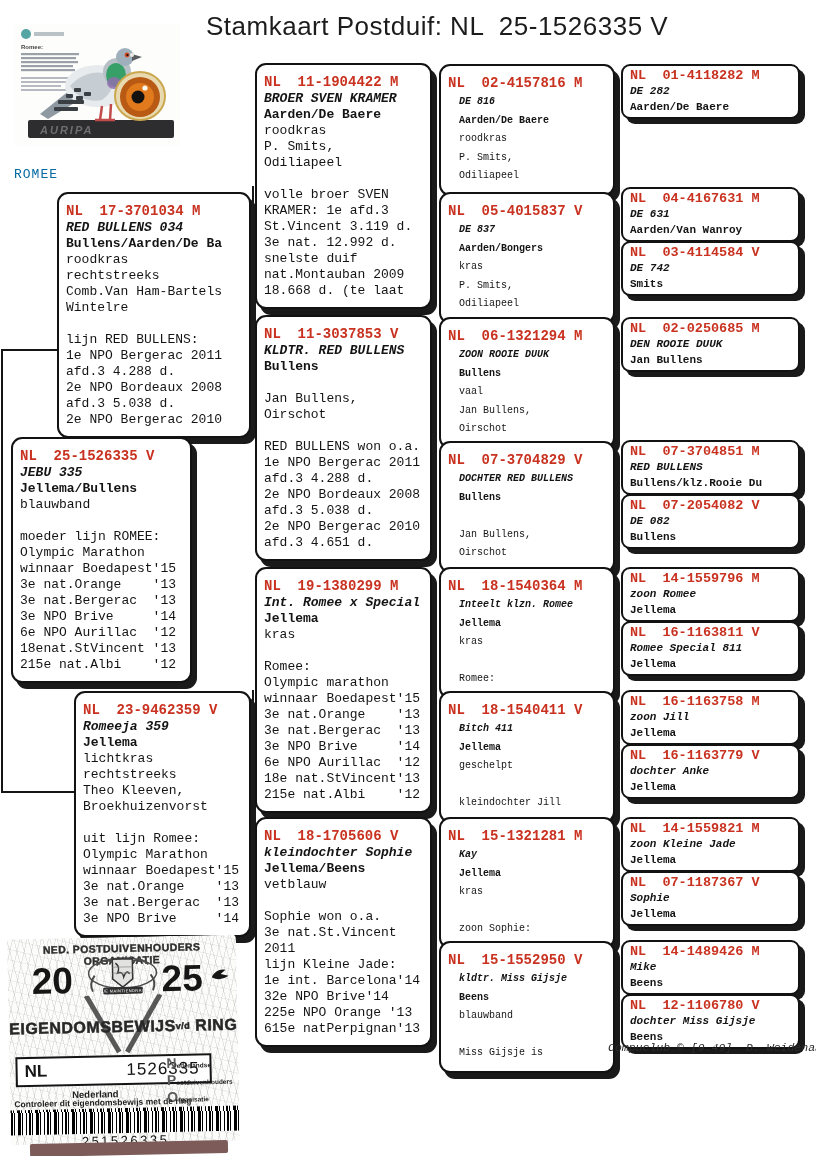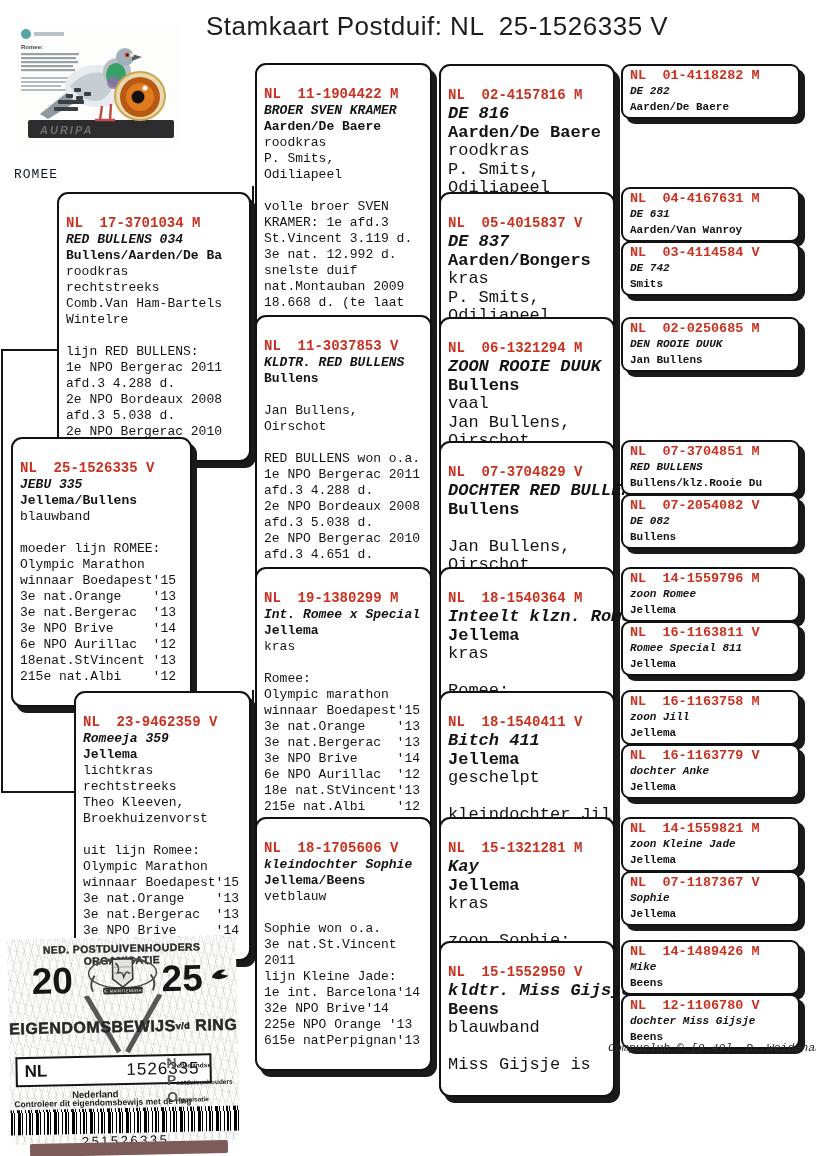--- a/index.html
+++ b/index.html
@@ -7,35 +7,35 @@
   body { width:816px; height:1156px; position:relative; font-family:"Liberation Sans",sans-serif; color:#111; }
   .page { position:absolute; inset:0; overflow:hidden; background:#fff; }
 
   .title { position:absolute; left:206px; top:11px; font-size:26px; letter-spacing:0.5px; color:#1c1c1c; white-space:pre; }
 
   
   .cl { position:absolute; background:#151515; }
 
   
   .pbox { position:absolute; background:#fff; border:2px solid #121212; border-radius:11px;
-          box-shadow:5px 6px 0 #1a1a1a; padding:20px 7px;
+          box-shadow:5px 6px 0 #1a1a1a; padding:8px 7px;
           font-family:"Liberation Mono","DejaVu Sans Mono",monospace; color:#141414; }
   .ring  { color:#c93220; font-weight:bold; font-size:14px; line-height:18px; white-space:pre; }
   .pname { font-weight:bold; font-style:italic; font-size:13px; line-height:16.5px; white-space:pre; }
   .owner { font-weight:bold; font-size:13px; line-height:16.5px; white-space:pre; }
   .pbody { font-size:13px; line-height:16.5px; white-space:pre; }
   .ga .pname,.ga .owner,.ga .pbody, .gb .pname,.gb .owner,.gb .pbody { line-height:16px; }
-  .gc .pname,.gc .owner,.gc .pbody { line-height:18.5px; font-size:17px; }
+  .gc .pname,.gc .owner,.gc .pbody { line-height:18.5px; font-size:10px;margin-left:11px; }
   .gc .ring { line-height:19px; }
   .gd .ring { font-size:13.5px; line-height:16px; }
   .gd .pname,.gd .owner { font-size:11px; line-height:15.5px; }
   .gd { border-radius:9px; padding:2px 7px; box-shadow:5px 5px 0 #1a1a1a; }
 
   .romee-label { position:absolute; left:14px; top:167px; font-family:"Liberation Mono","DejaVu Sans Mono",monospace;
-                 font-size:13px; letter-spacing:1px; color:#0f172a; }
+                 font-size:13px; letter-spacing:1px; color:#0369a1; }
 
   .photo { position:absolute; left:14px; top:24px; width:166px; height:122px; overflow:hidden; background:#fdfdfc; }
 
   .footer-credit { position:absolute; left:608px; top:1041px; width:205px; font-family:"Liberation Mono","DejaVu Sans Mono",monospace;
                    font-style:italic; font-size:11.5px; color:#2a2a2a; white-space:pre; }
 
   
   .cert { position:absolute; left:9px; top:937px; width:229px; height:206px; transform:rotate(-1.2deg);
           background-color:#fcfcfb;
           background-image:

